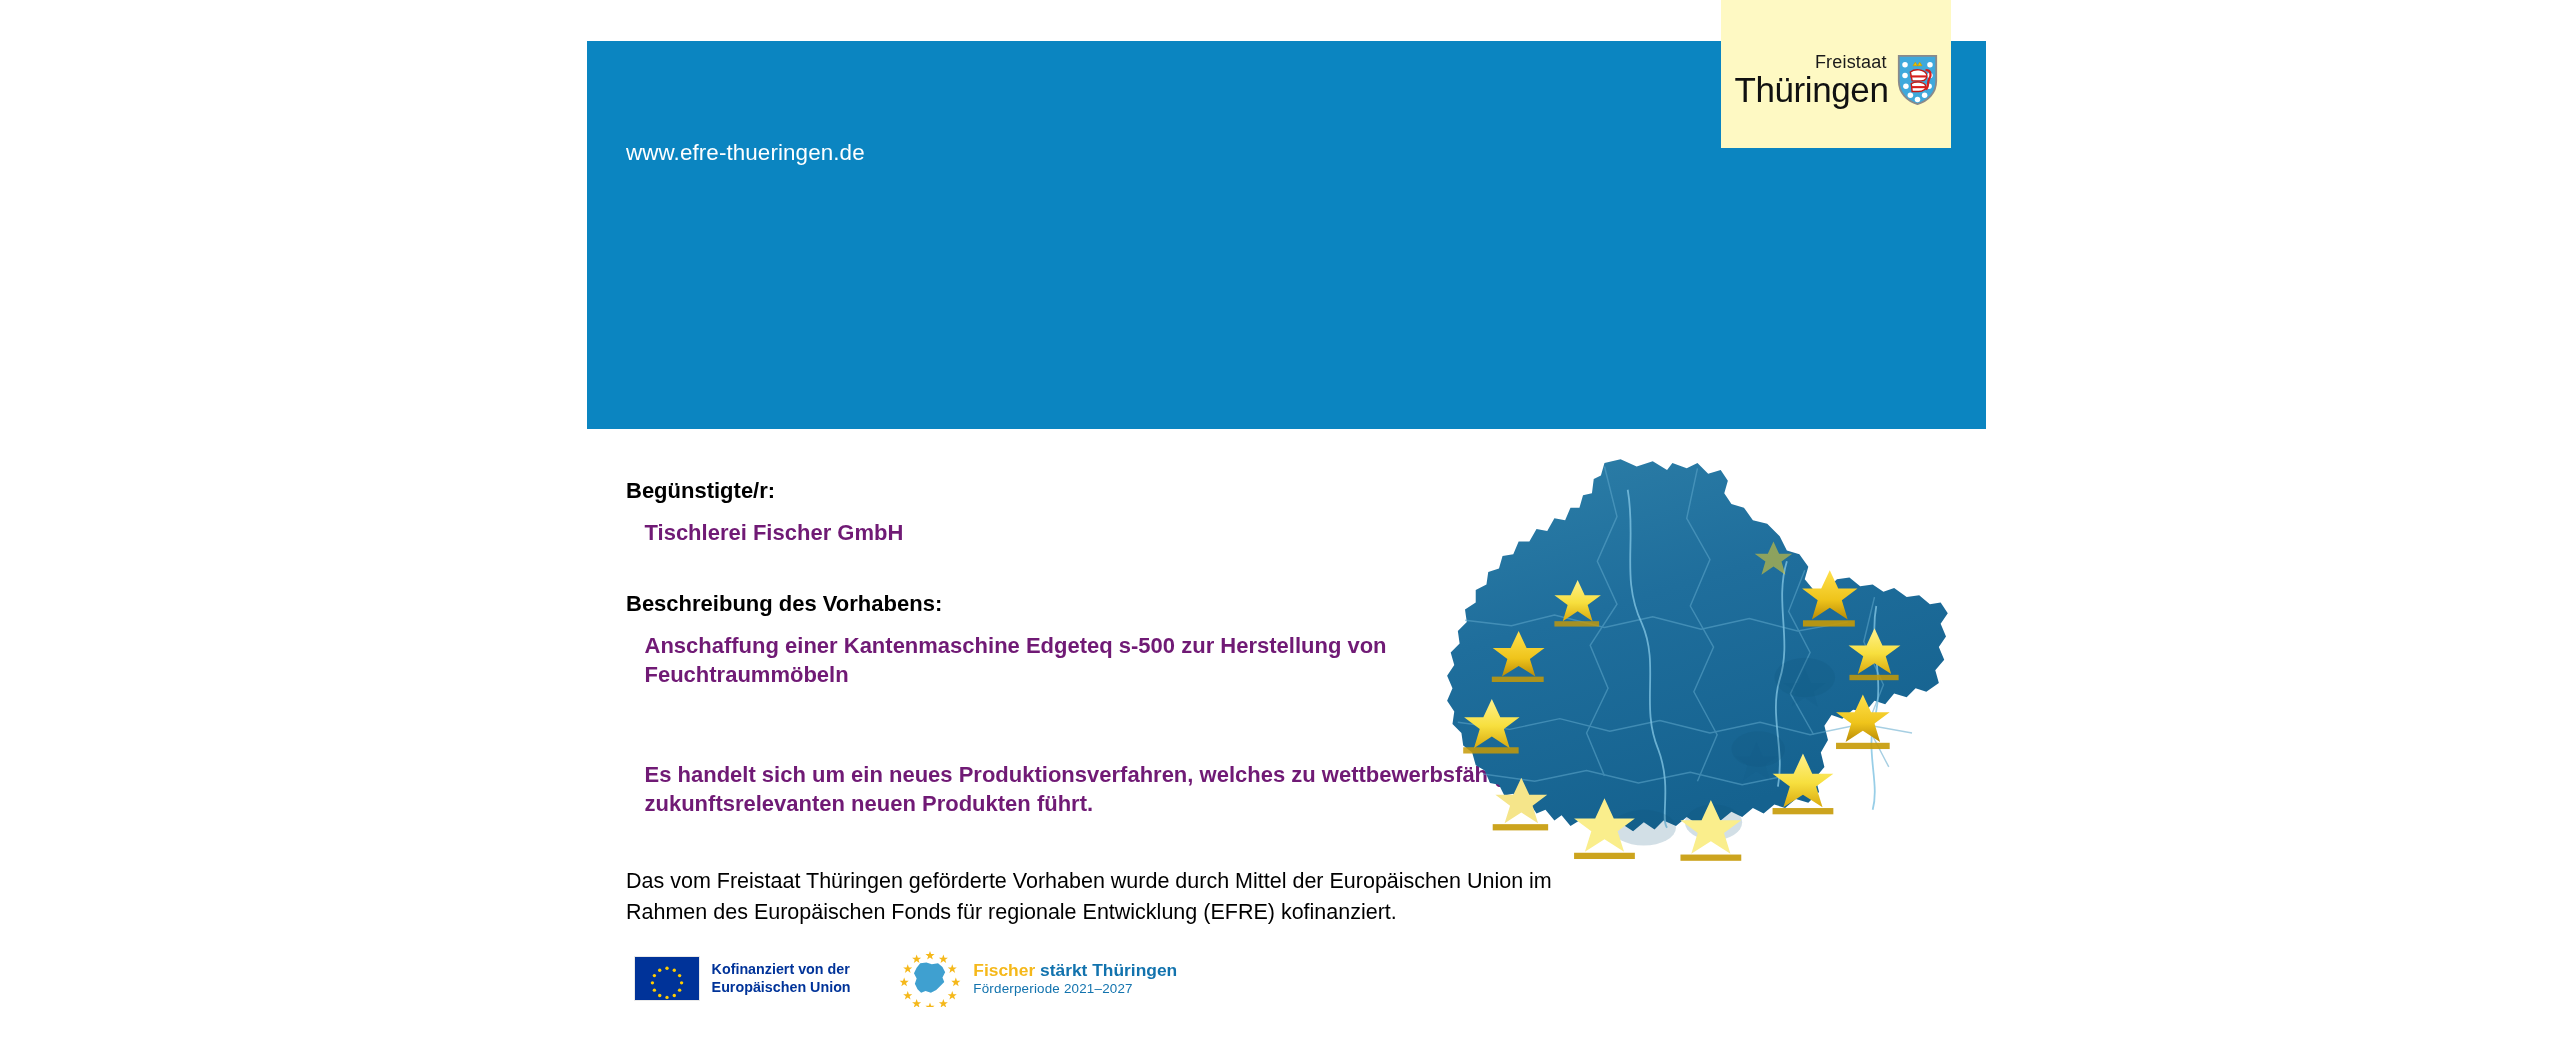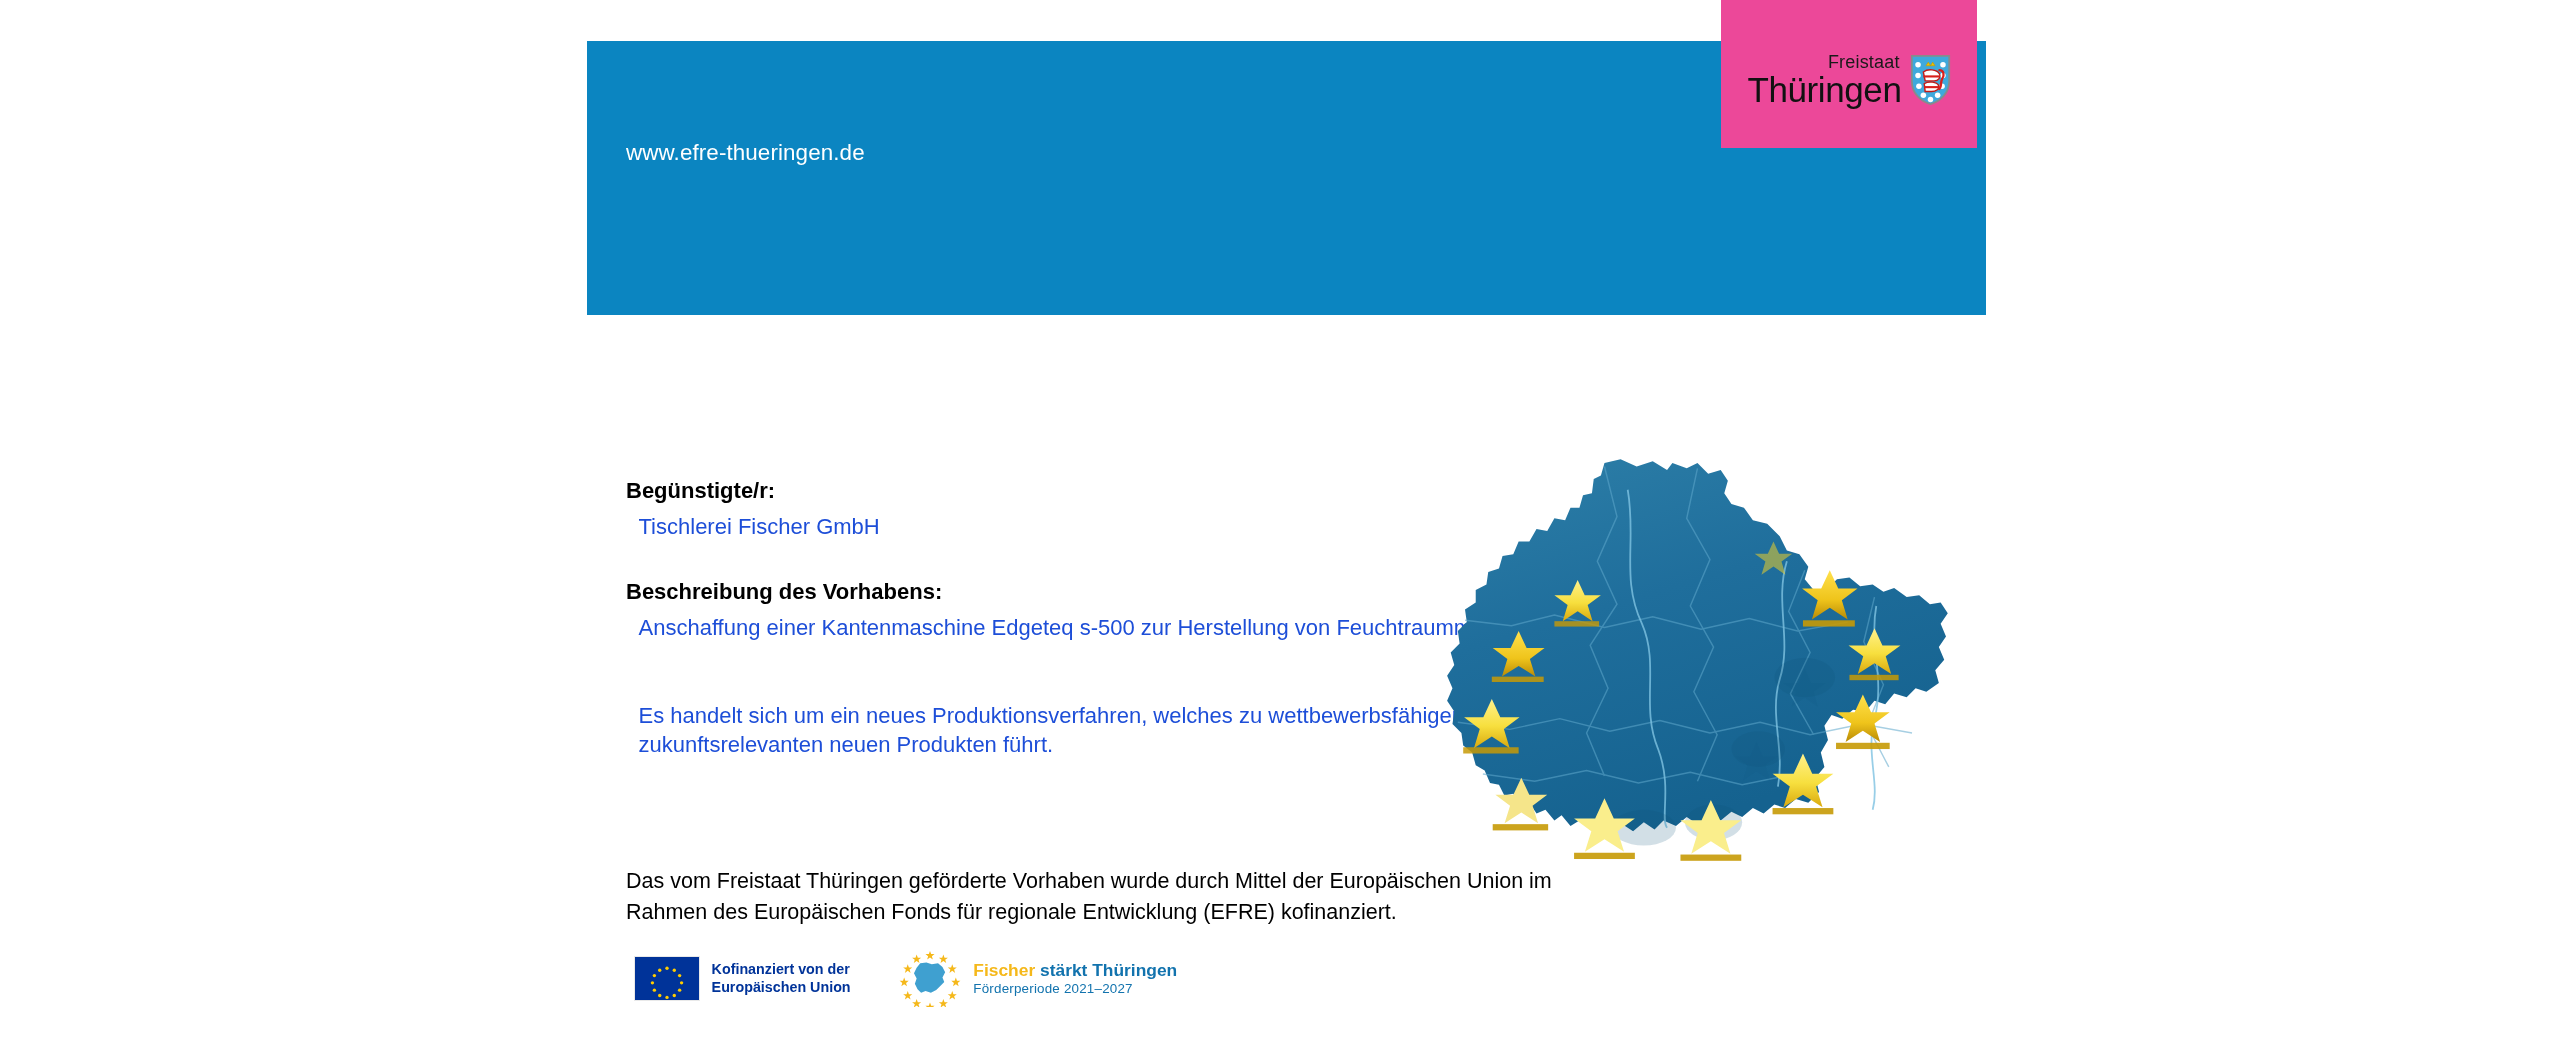--- a/index.html
+++ b/index.html
@@ -10,37 +10,37 @@
     font-family:"Liberation Sans","DejaVu Sans",sans-serif;
     overflow:hidden;
     position:relative;
   }
   .page{position:absolute;inset:0;background:#fff;}
 
   
   .banner{
     position:absolute;
     left:587px;top:41px;
-    width:1399px;height:274px;
+    width:1399px;height:388px;
     background:#0B85C1;
   }
   .banner-url{
     position:absolute;
     left:39px;top:99px;
     color:#ffffff;
     font-size:22.4px;
     letter-spacing:0.1px;
     white-space:nowrap;
   }
   
   .logo-plate{
     position:absolute;
     left:1721px;top:0px;
-    width:256px;height:148px;
-    background:#ec4899;
+    width:230px;height:148px;
+    background:#fef9c3;
     display:flex;align-items:center;justify-content:center;
   }
   .tl-wrap{display:flex;align-items:center;gap:8px;padding-top:12.5px;}
   .tl-words{display:flex;flex-direction:column;align-items:flex-end;line-height:1;}
   .tl-freistaat{
     font-size:18px;color:#1a1a1a;letter-spacing:0.2px;
     margin-bottom:0.9px;margin-right:1.8px;font-weight:400;
   }
   .tl-thueringen{
     font-size:35px;color:#111;letter-spacing:-0.4px;font-weight:400;text-align:center;
@@ -51,22 +51,22 @@
   .content{
     position:absolute;
     left:626px;top:478px;
     width:984px;
   }
   .lbl{
     font-size:22px;font-weight:bold;color:#000;
     letter-spacing:0px;margin:0 0 8px 0;
   }
   .val{
-    font-size:22px;font-weight:400;color:#1d4ed8;
-    margin:8px;padding-left:4.5px;line-height:1.32;
+    font-size:22px;font-weight:700;color:#701a75;
+    margin:14px;padding-left:4.5px;line-height:1.32;
   }
   .gap-a{height:30px;}
   .gap-b{height:43px;}
 
   .footnote{
     position:absolute;
     left:626px;top:866px;
     width:1001px;
     font-size:21.5px;color:#000;line-height:1.42;
   }

